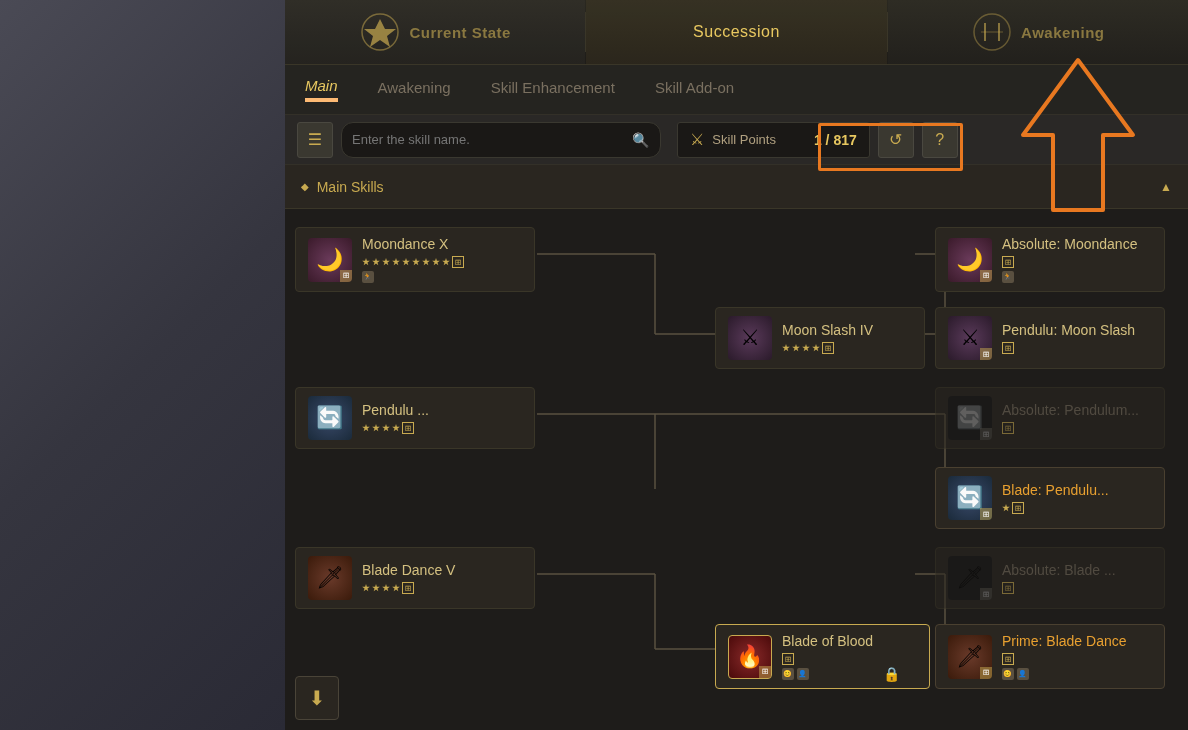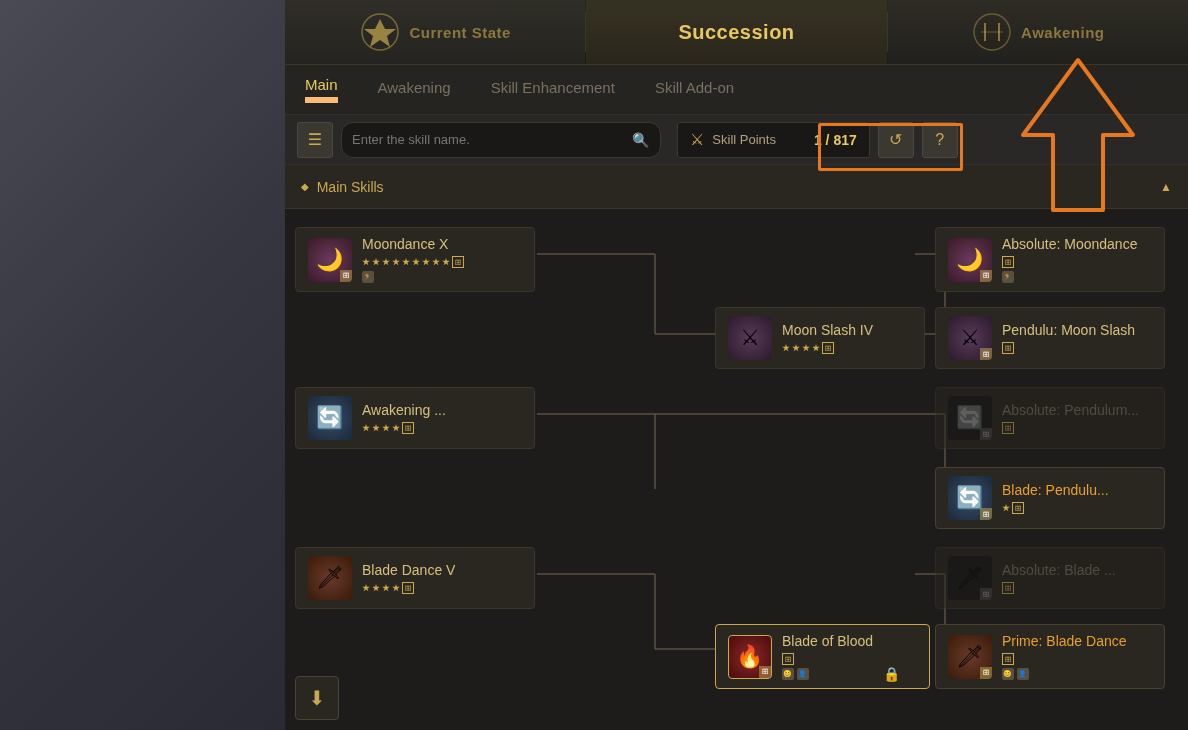--- a/index.html
+++ b/index.html
@@ -74,22 +74,22 @@
 
     .nav-label {
       font-size: 16px;
       color: #c8aa50;
       font-weight: 600;
       letter-spacing: 0.5px;
     }
 
     .nav-label.active {
       color: #e8c860;
-      font-size: 20px;
-      font-weight: 700;
+      font-size: 16px;
+      font-weight: 400;
     }
 
     .nav-label.dim {
       color: #8a7840;
       font-size: 15px;
     }
 
     .nav-divider {
       width: 1px;
       height: 40px;
@@ -110,21 +110,22 @@
     .tab-item {
       font-size: 15px;
       color: #7a7060;
       cursor: pointer;
       padding-bottom: 4px;
       position: relative;
     }
 
     .tab-item.active {
       color: #e8c860;
-      border-bottom: 6px solid #fdba74;
+      border-bottom: 4px solid #fdba74;
+      font-style: italic;
     }
 
     
     .toolbar-row {
       display: flex;
       align-items: center;
       height: 50px;
       background: #2a2826;
       border-bottom: 1px solid #333028;
       padding: 0 12px;
@@ -629,21 +630,21 @@
             <div class="expand-icon">⊞</div>
           </div>
         </div>
       </div>
 
       <div class="skill-node" style="left: 10px; top: 178px; width: 240px;">
         <div class="skill-icon icon-pendulum">
           🔄
         </div>
         <div class="skill-info">
-          <div class="skill-name">Awakening ...</div>
+          <div class="skill-name">Pendulu ...</div>
           <div class="skill-stars">
             <div class="star"></div>
             <div class="star"></div>
             <div class="star"></div>
             <div class="star"></div>
             <div class="expand-icon">⊞</div>
           </div>
         </div>
       </div>
 

